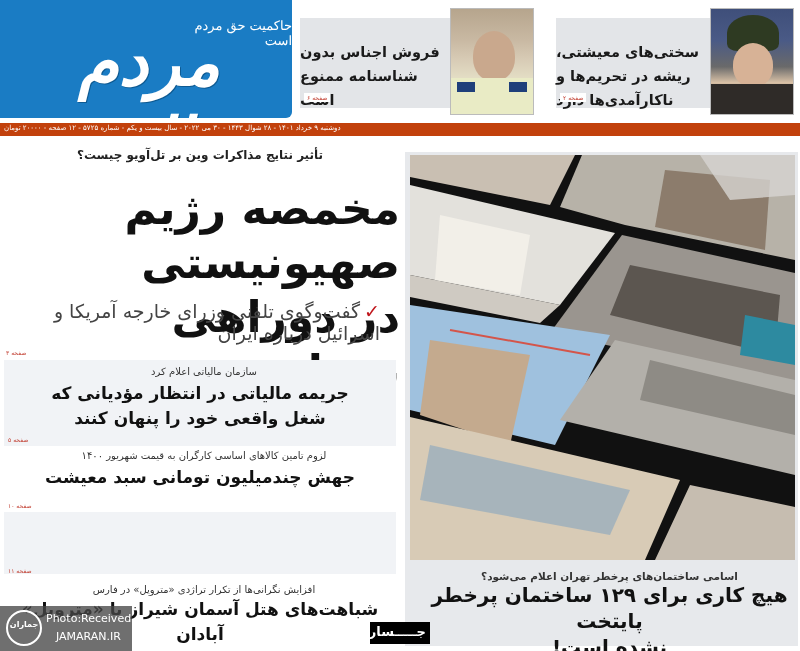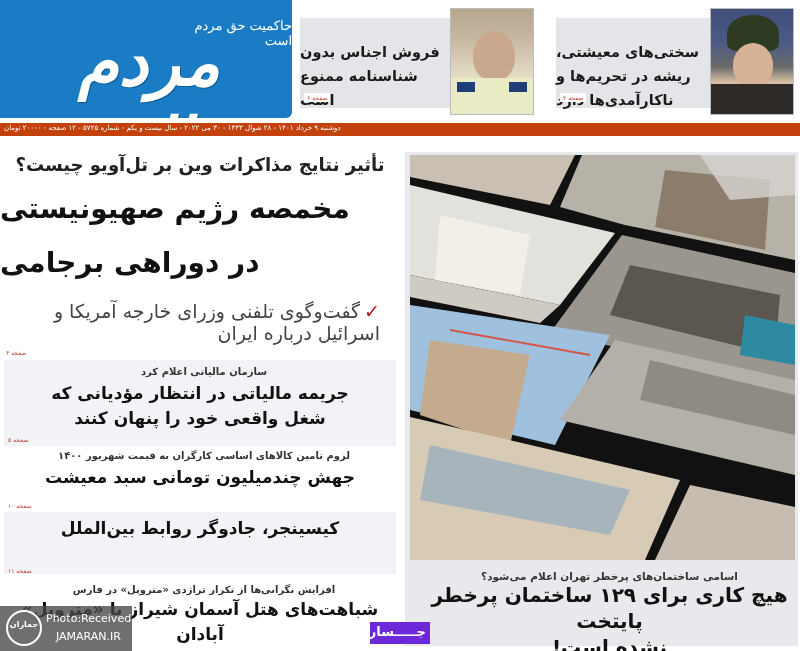--- a/index.html
+++ b/index.html
@@ -29,46 +29,46 @@
   .photo-cleric .turban { position: absolute; left: 16px; top: 6px; width: 52px; height: 36px; background: #2e3a22; border-radius: 50% 50% 20% 20%; }
   .photo-cleric .face { left: 22px; top: 34px; width: 40px; height: 44px; background: #d7b296; }
   .photo-cleric .robe { position: absolute; left: 0; bottom: 0; width: 100%; height: 30px; background: #2f2b28; }
 
   
   .dateline { position: absolute; left: 0; top: 123px; width: 800px; height: 13px; background: #c2410c; }
   .dateline span { position: absolute; left: 4px; top: 1px; color: #fff; font-size: 7px; direction: rtl; white-space: nowrap; }
 
   
   .lead { position: absolute; left: 0; top: 146px; width: 400px; direction: rtl; text-align: center; }
-  .kicker { font-weight: bold; font-size: 18px; color: #222; position: absolute; top: 8px; left: 0; width: 400px; }
-  .headline-main { position: absolute; top: 36px; left: 0; width: 400px; text-align: left; font-weight: bold; font-size: 28px; line-height: 54px; color: #111; letter-spacing: -1px; }
+  .kicker { font-weight: bold; font-size: 12px; color: #222; position: absolute; top: 2px; left: 0; width: 400px; }
+  .headline-main { position: absolute; top: 36px; left: 0; width: 400px; text-align: right; font-weight: bold; font-size: 44px; line-height: 54px; color: #111; letter-spacing: -1px; }
   .sub-lead { position: absolute; top: 154px; left: 20px; width: 360px; text-align: right; font-size: 19px; line-height: 22px; color: #444; }
   .sub-lead .check { color: #c0161c; font-weight: bold; margin-left: 4px; }
   .pageref-red { position: absolute; font-size: 6px; color: #c0392b; }
 
   .story { position: absolute; left: 4px; width: 392px; direction: rtl; text-align: center; }
   .story.shaded { background: #f1f3f6; }
-  .story .s-kicker { font-weight: bold; font-size: 10px; color: #333; padding-left: 8px; }
+  .story .s-kicker { font-weight: normal; font-size: 10px; color: #333; padding-left: 8px; }
   .story .s-head { font-weight: bold; font-size: 17px; line-height: 25px; color: #111; }
 
   
   .feature { position: absolute; left: 405px; top: 152px; width: 393px; height: 414px; background: #e7e9ec; }
   .collage { position: absolute; left: 410px; top: 155px; width: 385px; height: 405px; background: #000; overflow: hidden; }
   .feature-caption { position: absolute; left: 405px; top: 566px; width: 393px; height: 80px; background: #e7e9ec; direction: rtl; text-align: center; padding-left: 16px; }
   .feature-caption .fc-kicker { font-weight: bold; font-size: 10.5px; color: #333; margin-top: 4px; }
   .feature-caption .fc-head { font-weight: bold; font-size: 20px; line-height: 26px; color: #111; }
 
   
   .watermark { position: absolute; left: 0; top: 606px; width: 132px; height: 45px; background: rgba(70,70,70,0.78); }
   .watermark .wm-logo { position: absolute; left: 6px; top: 4px; width: 36px; height: 36px; border: 2px solid #fff; border-radius: 50%; }
   .watermark .wm-logo-text { position: absolute; left: 0; top: 8px; width: 32px; text-align: center; color: #fff; font-size: 8px; font-weight: bold; direction: rtl; }
   .watermark .wm-line1 { position: absolute; left: 46px; top: 6px; color: #fff; font-size: 11px; }
   .watermark .wm-line2 { position: absolute; left: 56px; top: 24px; color: #fff; font-size: 11px; }
 
-  .sticker { position: absolute; left: 370px; top: 622px; width: 60px; height: 22px; background: #6d28d9; direction: rtl; }
+  .sticker { position: absolute; left: 370px; top: 622px; width: 60px; height: 22px; background: #000000; direction: rtl; }
   .sticker span { position: absolute; right: 4px; top: 2px; color: #fff; font-weight: bold; font-size: 13px; }
 </style>
 </head>
 <body>
 
 <div class="masthead">
   <div class="slogan">حاکمیت حق مردم است</div>
   <div class="logo">مردم سالاری</div>
 </div>
 
@@ -116,21 +116,20 @@
 </div>
 <div class="pageref-red" style="left:8px; top:436px;">صفحه ۵</div>
 
 <div class="story" style="top:450px; height:58px;">
   <div class="s-kicker" style="">لزوم تامین کالاهای اساسی کارگران به قیمت شهریور ۱۴۰۰</div>
   <div class="s-head" style="margin-top:4px;">جهش چندمیلیون تومانی سبد معیشت</div>
 </div>
 <div class="pageref-red" style="left:8px; top:502px;">صفحه ۱۰</div>
 
 <div class="story shaded" style="top:512px; height:62px;">
-  <div class="s-head" style="margin-top:4px;">کیسینجر، جادوگر روابط بین‌الملل</div>
 </div>
 <div class="pageref-red" style="left:8px; top:567px;">صفحه ۱۱</div>
 
 <div class="story" style="top:578px; height:70px;">
   <div class="s-kicker" style="margin-top:6px;">افزایش نگرانی‌ها از تکرار تراژدی «متروپل» در فارس</div>
   <div class="s-head" style="margin-top:2px;">شباهت‌های هتل آسمان شیراز با «متروپل» آبادان</div>
 </div>
 
 <div class="feature"></div>
 <div class="collage">

